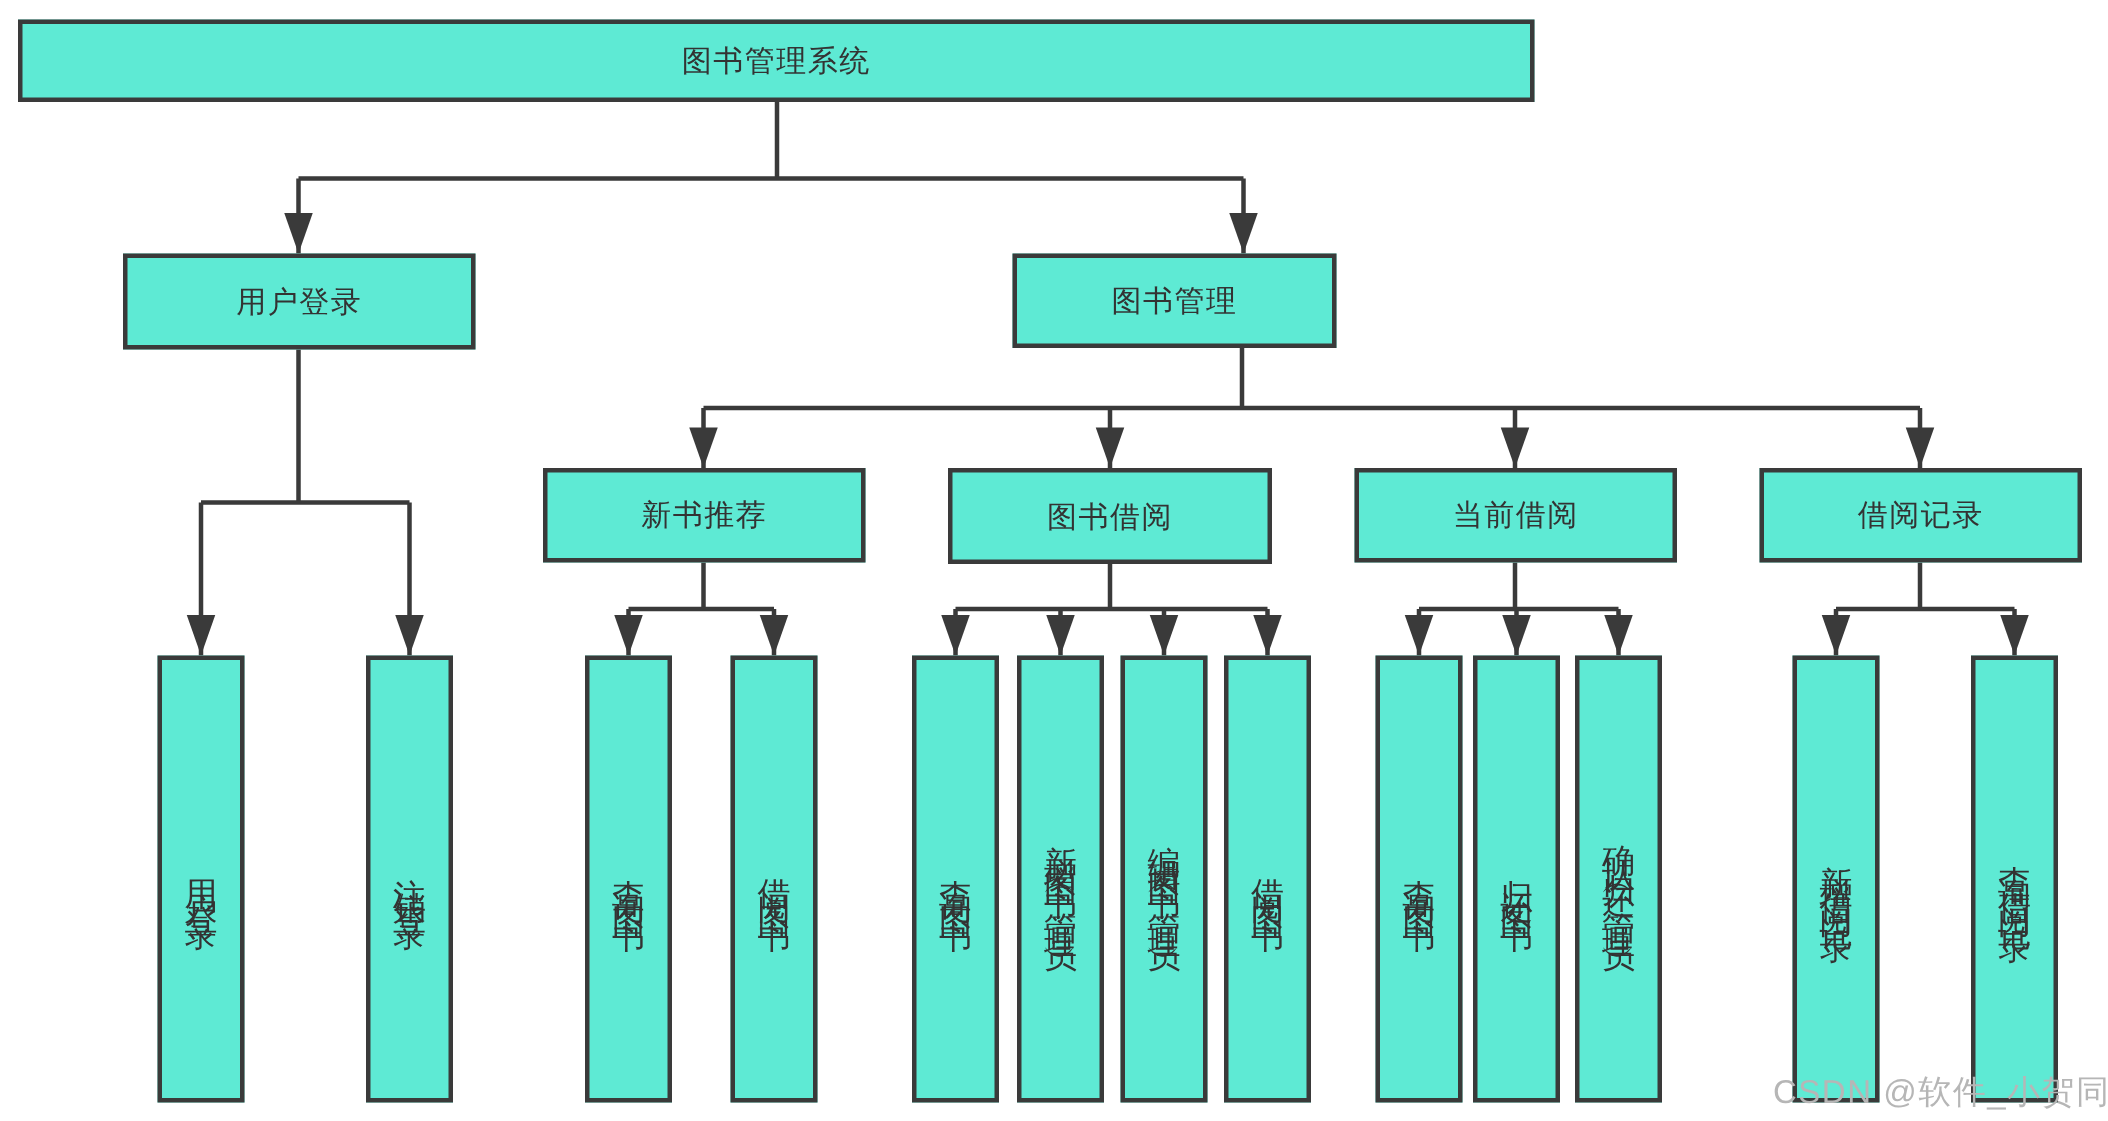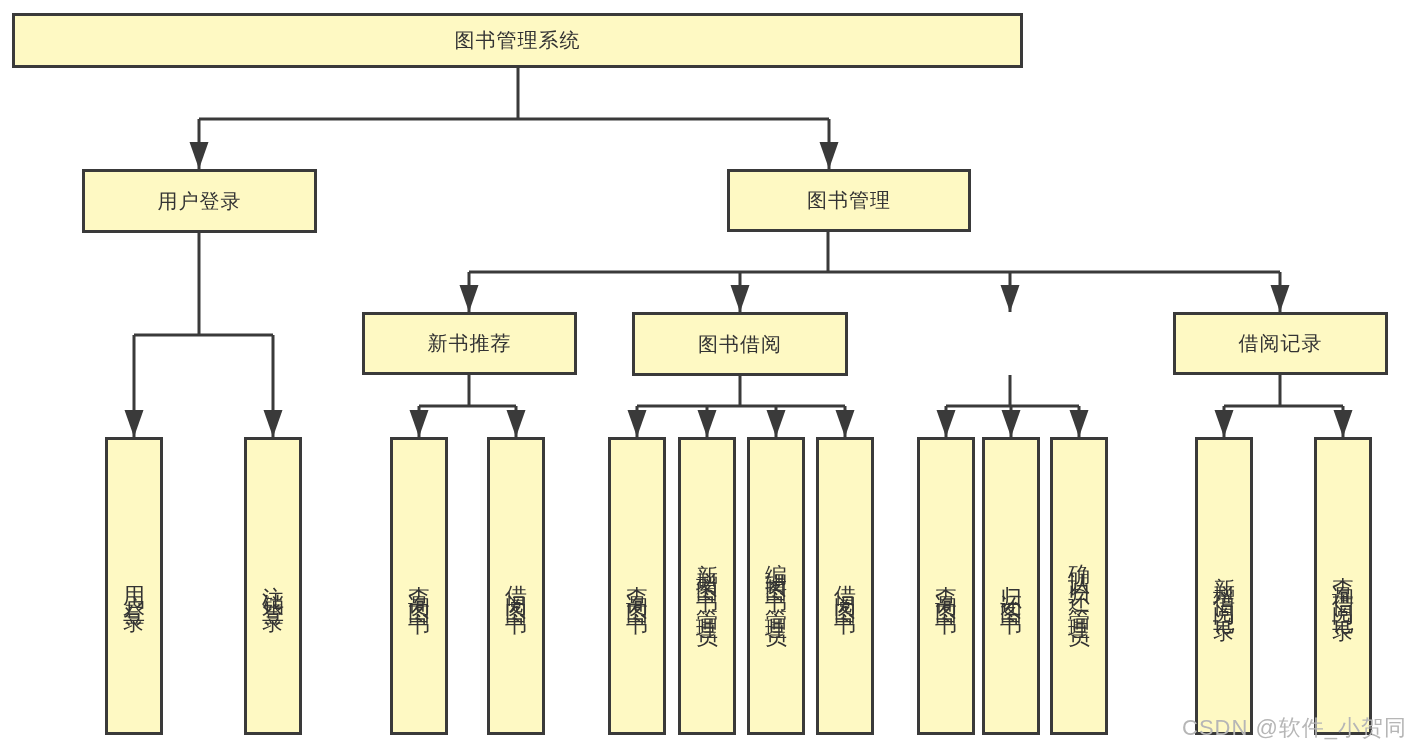--- a/index.html
+++ b/index.html
@@ -8,21 +8,21 @@
     --background:#ffffff;
     --watermark:#b6b6b6;
   }
   *{box-sizing:border-box;margin:0;padding:0;}
   html,body{width:1405px;height:747px;background:var(--background);overflow:hidden;
     font-family:"Liberation Sans",sans-serif;}
   .stage{position:relative;width:1405px;height:747px;background:var(--background);}
   svg.wires{position:absolute;left:0;top:0;width:1405px;height:747px;z-index:1;}
   svg.wires path{stroke:var(--line);stroke-width:3;fill:none;}
   svg.wires polygon{fill:var(--line);stroke:none;}
-  .node{position:absolute;background:#fef9c3;border:3px solid var(--line);
+  .node{position:absolute;background:#5eead4;border:3px solid var(--line);
     display:flex;align-items:center;justify-content:center;z-index:2;}
   .node.h .lbl{font-size:20px;letter-spacing:1px;color:var(--text);white-space:nowrap;}
   .node.v .lbl{writing-mode:vertical-rl;text-orientation:mixed;font-size:22px;
     line-height:1;letter-spacing:9px;color:var(--text);}
   .watermark{position:absolute;left:1182px;top:713px;z-index:5;font-size:22px;
     letter-spacing:1px;color:var(--watermark);white-space:nowrap;}
 </style>
 </head>
 <body>
 
@@ -71,29 +71,32 @@
     </g>
   </svg>
 
   <div class="node h" style="left:12px;top:13px;width:1011px;height:55px">
     <span class="lbl">图书管理系统</span>
   </div>
 
   <div class="node h" style="left:82px;top:169px;width:235px;height:64px">
     <span class="lbl">用户登录</span>
   </div>
-  <div class="node h" style="left:727px;top:169px;width:244px;height:63px">
+  <div class="node h" style="left:675px;top:169px;width:216px;height:63px">
     <span class="lbl">图书管理</span>
   </div>
 
   <div class="node h" style="left:632px;top:312px;width:216px;height:64px">
     <span class="lbl">图书借阅</span>
   </div>
   <div class="node h" style="left:362px;top:312px;width:215px;height:63px">
     <span class="lbl">新书推荐</span>
+  </div>
+  <div class="node h" style="left:903px;top:312px;width:215px;height:63px">
+    <span class="lbl">当前借阅</span>
   </div>
   <div class="node h" style="left:1173px;top:312px;width:215px;height:63px">
     <span class="lbl">借阅记录</span>
   </div>
 
   <div class="node v" style="left:105px;top:437px;width:58px;height:298px">
     <span class="lbl">用户登录</span>
   </div>
   <div class="node v" style="left:244px;top:437px;width:58px;height:298px">
     <span class="lbl">注销登录</span>

